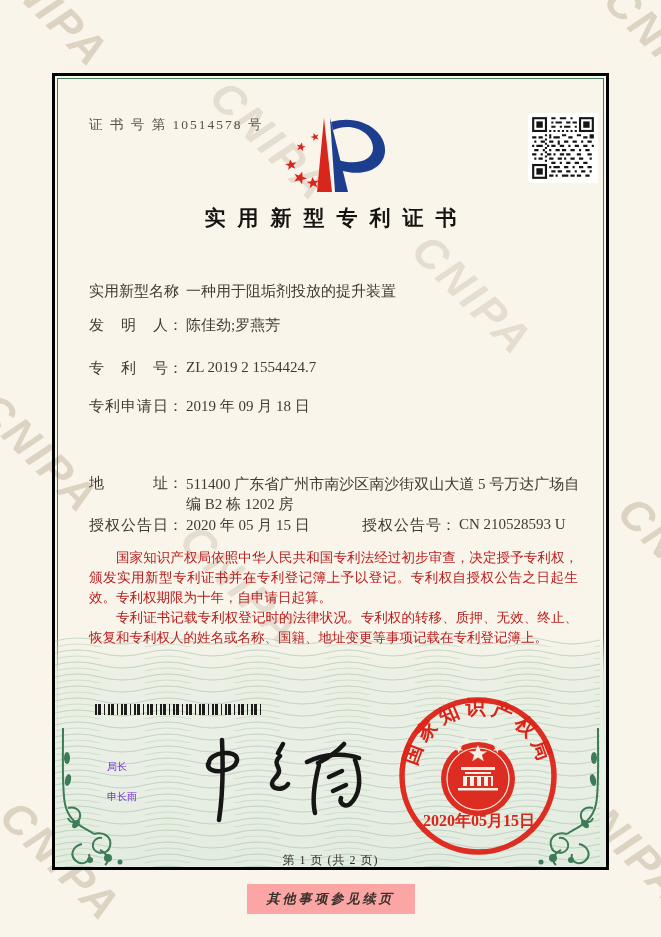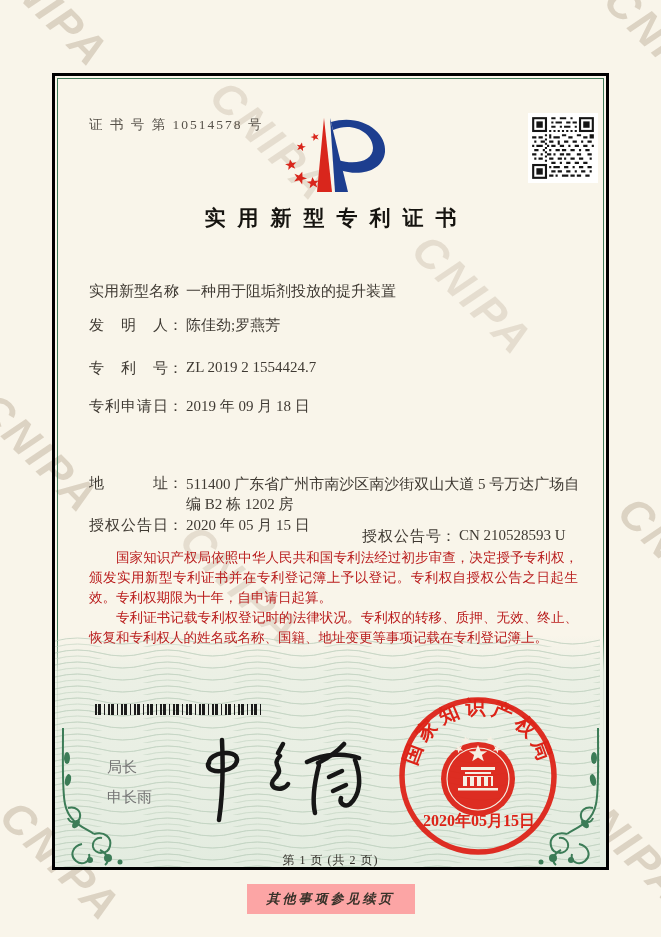--- a/index.html
+++ b/index.html
@@ -29,30 +29,30 @@
          font-weight:700;letter-spacing:12px;padding-left:12px;box-sizing:border-box;color:#161410;}
   
   .row{position:absolute;left:34px;font-size:15px;color:#3f3a33;white-space:nowrap;}
   .row .lbl{display:inline-block;width:79px;text-align:justify;text-align-last:justify;vertical-align:top;}
   .row .cl{vertical-align:top;}
   .row .val{margin-left:3px;vertical-align:top;}
   .row.wrap{white-space:normal;}
   .row.wrap .val{display:inline-block;width:396px;line-height:20px;}
   .r-name{top:206px}.r-inv{top:240px}.r-pat{top:283px}.r-fil{top:321px}
   .r-own{top:360px}.r-addr{top:398px}.r-grant{top:440px}
-  .grant2{position:absolute;left:273px;top:11px;}
+  .grant2{position:absolute;left:273px;top:0;}
   
   .paras{position:absolute;left:34px;top:472px;width:489px;font-size:13.5px;line-height:20px;
          color:#b91c1c;text-align:justify;}
   .paras p{margin:0;text-indent:2em;}
   
   .barcode{position:absolute;left:40px;top:628px;width:166px;height:11px;
     background:repeating-linear-gradient(90deg,#1c1c1c 0 2px,transparent 2px 3px,#1c1c1c 3px 6px,transparent 6px 9px,#1c1c1c 9px 10px,transparent 10px 13px);}
   .officer{position:absolute;left:52px;top:676px;font-family:"Liberation Sans","DejaVu Sans",sans-serif;
-           font-size:15px;color:#737373;line-height:30px;}
+           font-size:10px;color:#6d28d9;line-height:30px;}
   .sig{position:absolute;left:140px;top:656px;width:172px;height:94px;}
   .seal{position:absolute;left:340px;top:617px;width:166px;height:166px;}
   .page-info{position:absolute;left:0;top:776px;width:100%;text-align:center;font-size:12px;
              letter-spacing:1px;color:#2e2b25;}
   .ornament{position:absolute;bottom:1px;width:92px;height:138px;}
   .orn-l{left:1px;}
   .orn-r{right:1px;transform:scaleX(-1);}
   
   .cont-note{position:absolute;z-index:3;left:0;top:884px;width:100%;text-align:center;}
   .cont-note span{display:inline-block;background:#fca5a5;padding:6px 20px;font-size:13px;

